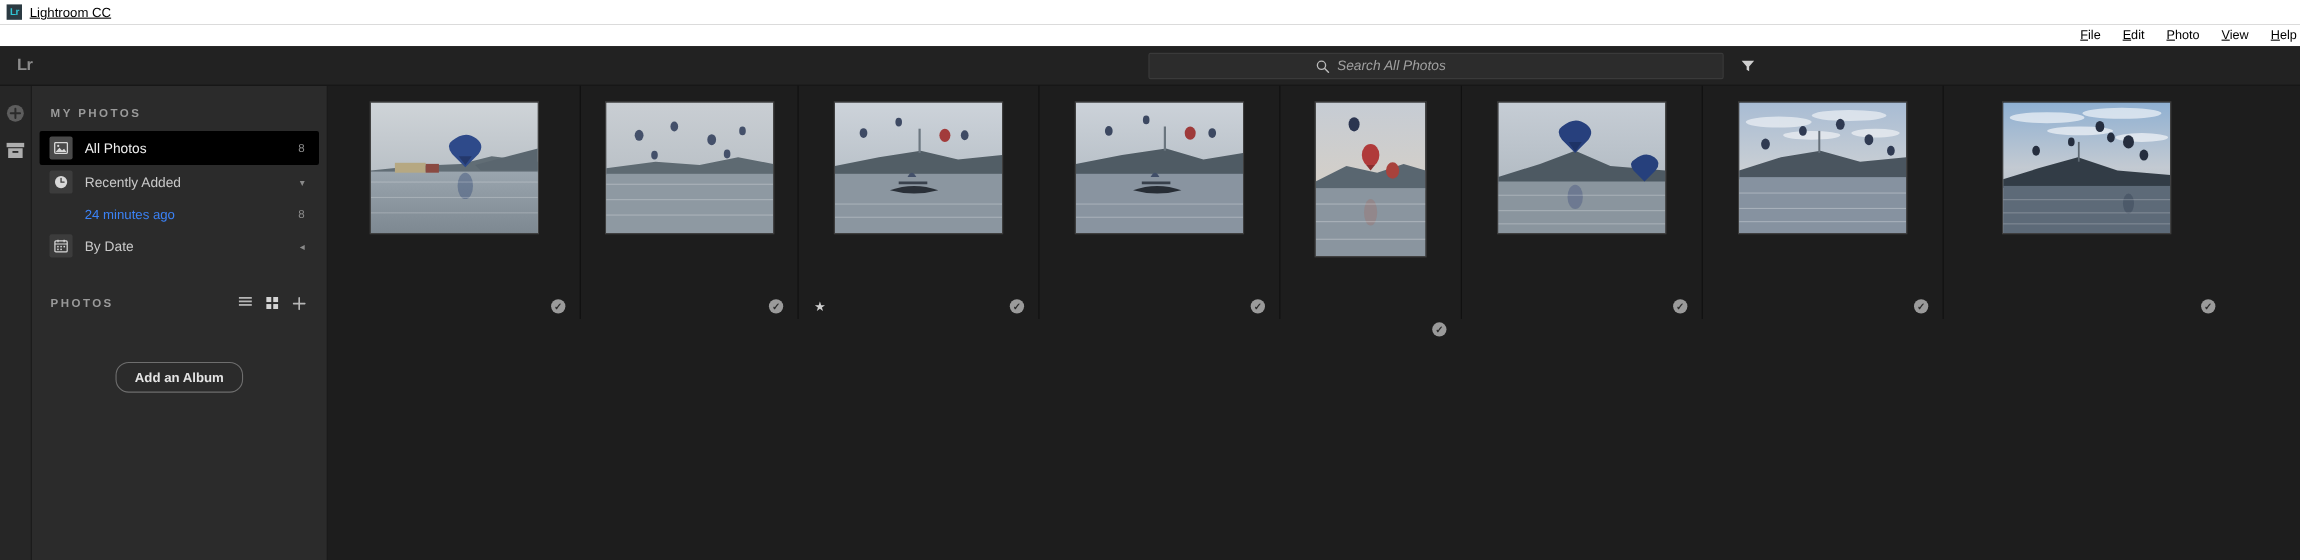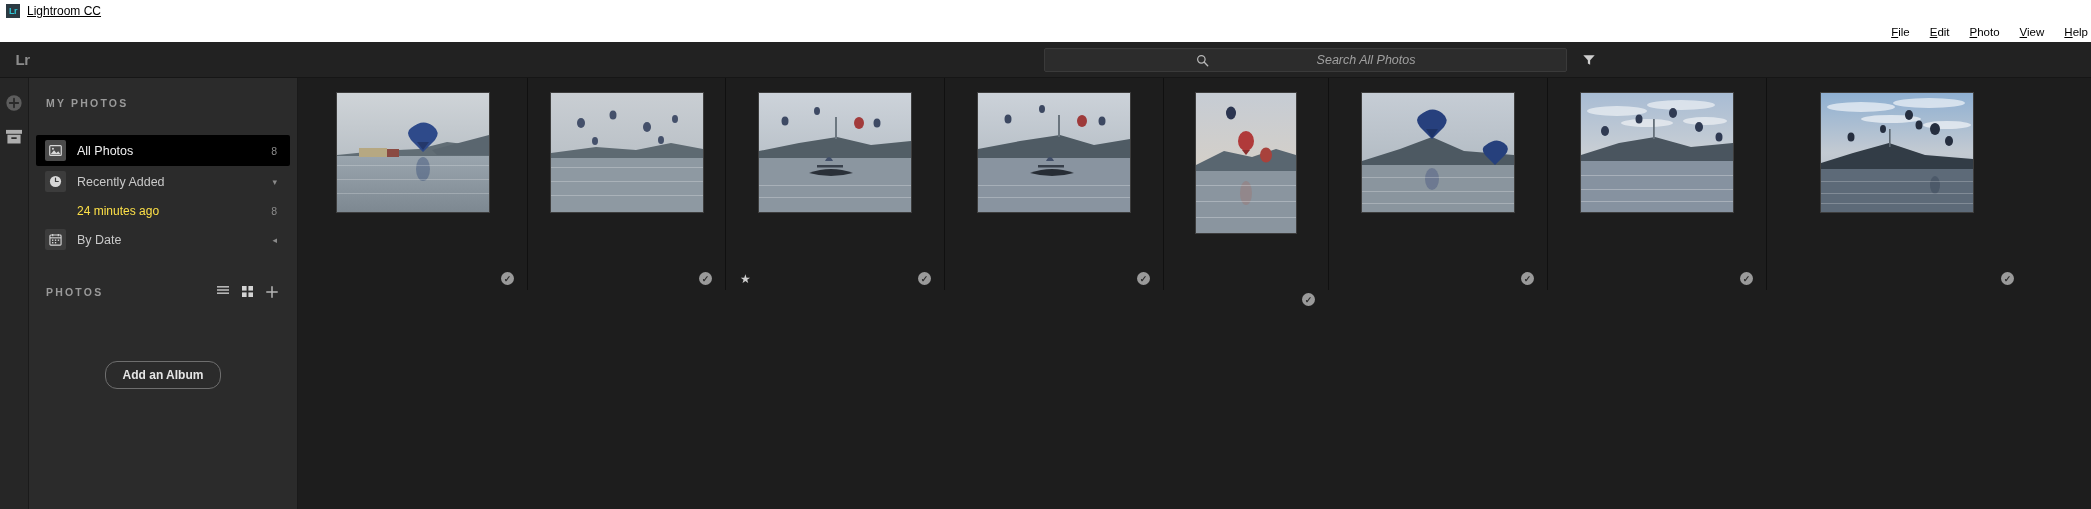--- a/index.html
+++ b/index.html
@@ -46,21 +46,21 @@
   .search-wrap {
     position: absolute; left: 1044px; top: 6px;
     width: 523px; height: 24px;
     background: #2c2c2c; border: 1px solid #3a3a3a; border-radius: 2px;
     display: flex; align-items: center; justify-content: center; gap: 7px;
   }
   .search-icon { width: 13px; height: 13px; display: block; }
   .search-input {
     background: transparent; border: none; outline: none;
     color: #b4b4b4; font-size: 12.5px; font-style: italic;
-    font-family: "Liberation Sans", sans-serif; width: 200px; text-align: right;
+    font-family: "Liberation Sans", sans-serif; width: 200px;
   }
   .search-input::placeholder { color: #a0a0a0; font-style: italic; opacity: 1; }
   .filter-icon { position: absolute; left: 1582px; top: 11px; }
 
   
   .appbody { display: flex; height: 451px; }
 
   
   .rail {
     width: 29px; background: #262626; border-right: 1px solid #1a1a1a;
@@ -70,21 +70,21 @@
   .rail-btn { cursor: pointer; opacity: .8; }
 
   
   .sidebar {
     width: 269px; background: #2b2b2b;
     border-right: 1px solid #1a1a1a;
     display: flex; flex-direction: column;
   }
   .section-head {
     font-size: 10.5px; color: #9a9a9a; letter-spacing: 2.2px;
-    font-weight: 600; padding: 19px 0 26px 17px;
+    font-weight: 600; padding: 19px 0 10px 17px;
     display: flex; align-items: center;
   }
   .section-head .spacer { flex: 1; }
   .section-head .tools { display: flex; gap: 13px; padding-right: 19px; }
 
   .nav-row {
     height: 31px; margin: 0 7px; display: flex; align-items: center;
     padding-left: 9px; border-radius: 2px; cursor: pointer; gap: 11px;
   }
   .nav-row.selected { background: #000000; }
@@ -96,21 +96,21 @@
   .nav-row.selected .nav-ico { background: #4a4a4a; }
   .nav-label { font-size: 12.5px; color: #c9c9c9; flex: 1; }
   .nav-row.selected .nav-label { color: #f0f0f0; }
   .nav-count { font-size: 10.5px; color: #8a8a8a; padding-right: 13px; }
   .nav-chev { padding-right: 13px; color: #8a8a8a; font-size: 9px; }
 
   .sub-row {
     height: 27px; margin: 0 7px; display: flex; align-items: center;
     padding-left: 41px; cursor: pointer;
   }
-  .sub-label { font-size: 12px; color: #fde047; flex: 1; }
+  .sub-label { font-size: 12px; color: #3b82f6; flex: 1; }
   .sub-count { font-size: 10.5px; color: #8a8a8a; padding-right: 13px; }
 
   .albums-empty {
     padding: 19px 30px 0; text-align: center;
   }
   .albums-empty p {
     font-size: 12px; color: #b0b0b0; line-height: 1.35;
   }
   .add-album-btn {
     margin: 18px auto 12px; display: block;

